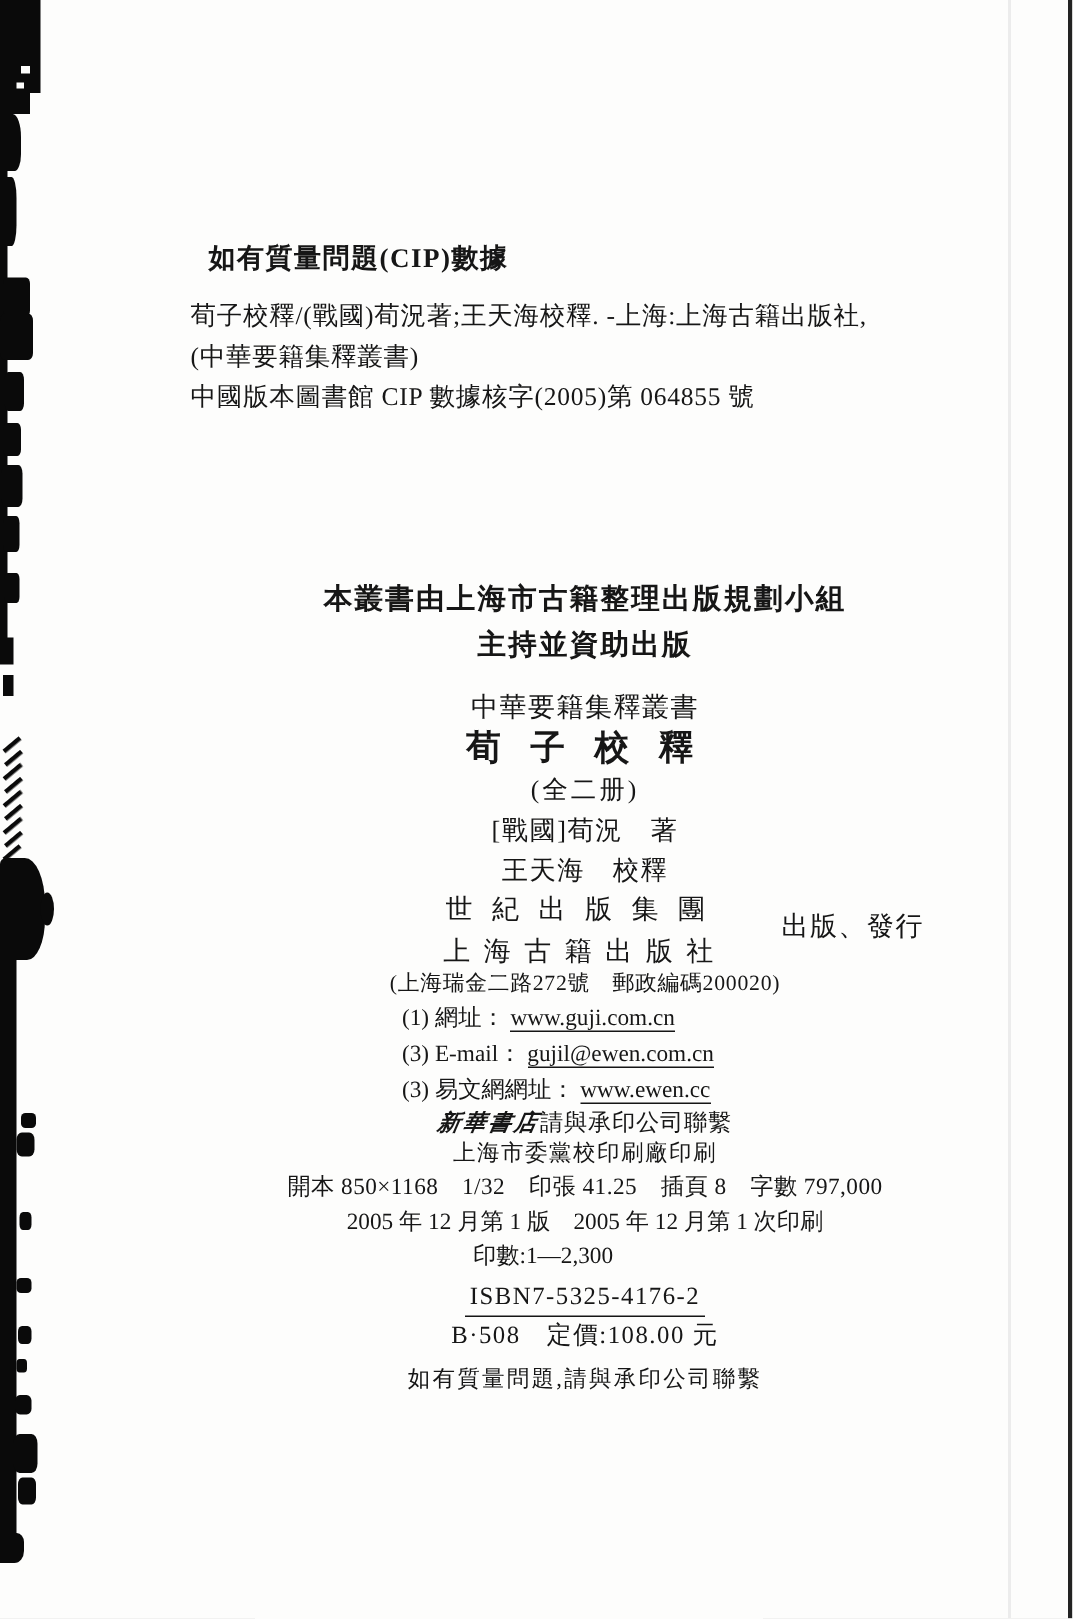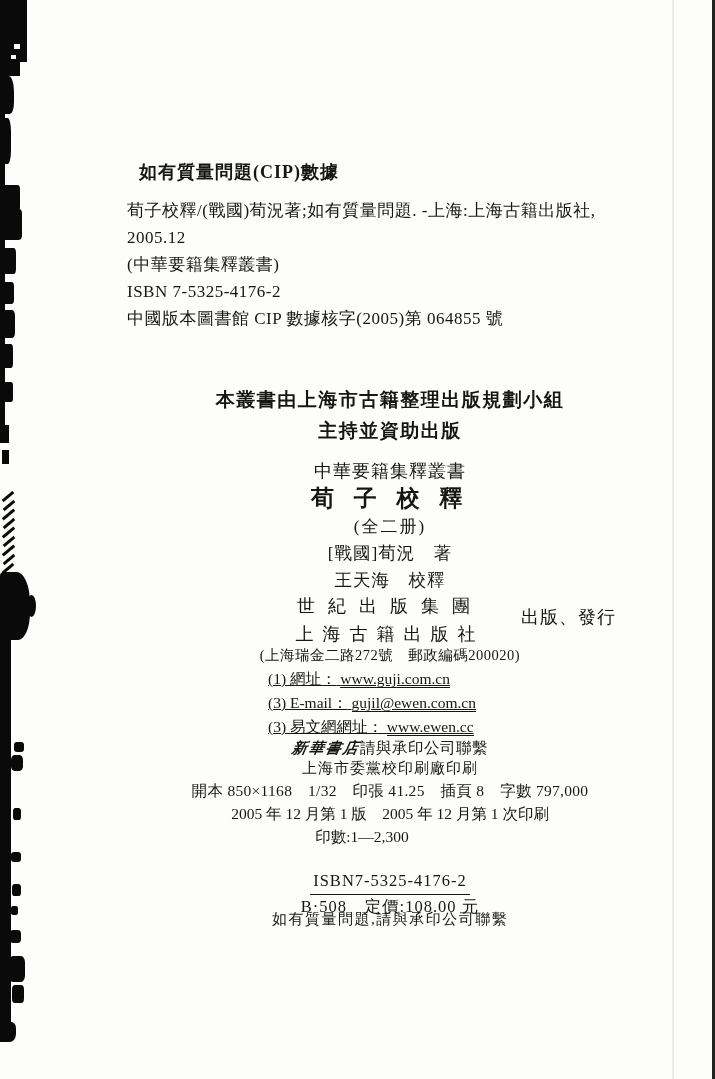--- a/index.html
+++ b/index.html
@@ -26,30 +26,30 @@
   .series{top:459px;font-size:18px;letter-spacing:1px;}
   .book-title{top:483px;font-size:23px;font-weight:700;letter-spacing:7px;}
   .volume{top:515px;font-size:17px;letter-spacing:2px;}
   .author{top:541px;font-size:17.5px;letter-spacing:1px;}
   .annotator{top:568px;font-size:17.5px;letter-spacing:1px;}
   .pub-stack{top:592px;line-height:28px;font-size:18px;}
   .pub-group{letter-spacing:13px;}
   .pub-press{letter-spacing:9px;}
   .pub-role{left:521px;top:605px;font-size:18px;letter-spacing:1px;}
   .address{top:646px;font-size:14.5px;letter-spacing:.5px;}
-  .contacts{left:268px;top:667px;font-size:15.5px;line-height:24px;text-decoration:underline;}
+  .contacts{left:268px;top:667px;font-size:15.5px;line-height:24px;}
   .contacts .u{border-bottom:1.5px solid #151515;padding-bottom:0;}
   .distrib{top:738px;font-size:15.5px;letter-spacing:.5px;}
   .script{font-style:italic;font-weight:700;display:inline-block;transform:skewX(-10deg);font-size:15px;letter-spacing:2px;}
   .printer{top:759px;font-size:15px;letter-spacing:1px;}
   .specs1{top:781px;font-size:15.5px;letter-spacing:.3px;}
   .specs2{top:804px;font-size:15.5px;}
   .specs3{top:827px;font-size:15.5px;transform:translateX(-28px);}
   .isbn-box{top:853px;font-size:16.5px;line-height:22px;}
-  .isbn-line{display:inline-block;border-bottom:1.6px solid #151515;padding:0 3px 2px;letter-spacing:1px;margin-top:17px;}
+  .isbn-line{display:inline-block;border-bottom:1.6px solid #151515;padding:0 3px 2px;letter-spacing:1px;}
   .price-line{letter-spacing:1px;margin-top:1px;}
   .footer-note{top:910px;font-size:15px;letter-spacing:1.5px;}
 </style>
 </head>
 <body>
 
 <div class="scan">
 
   <div>
     <div class="sm" style="left:0;top:0;width:5px;height:440px;"></div>
@@ -90,24 +90,22 @@
     <div class="sm" style="left:10px;top:930px;width:11px;height:13px;border-radius:30%;"></div>
     <div class="sm" style="left:9px;top:956px;width:16px;height:26px;border-radius:25%;"></div>
     <div class="sm" style="left:12px;top:985px;width:12px;height:18px;border-radius:25%;"></div>
   </div>
 
   <div class="faint-line"></div>
   <div class="edge-line"></div>
 
   <div class="abs cip-head">如有質量問題(CIP)數據</div>
   <div class="abs cip-body">
-    <div>荀子校釋/(戰國)荀況著;如有質量問題. -上海:上海古籍出版社,</div>
-    <div>2005.12</div>
+    <div>荀子校釋/(戰國)荀況著;王天海校釋. -上海:上海古籍出版社,</div>
     <div>(中華要籍集釋叢書)</div>
-    <div>ISBN 7-5325-4176-2</div>
     <div>中國版本圖書館 CIP 數據核字(2005)第 064855 號</div>
   </div>
 
   <div class="abs ctr sponsor">
     <div>本叢書由上海市古籍整理出版規劃小組</div>
     <div>主持並資助出版</div>
   </div>
 
   <div class="abs ctr series">中華要籍集釋叢書</div>
   <div class="abs ctr book-title">荀 子 校 釋</div>

